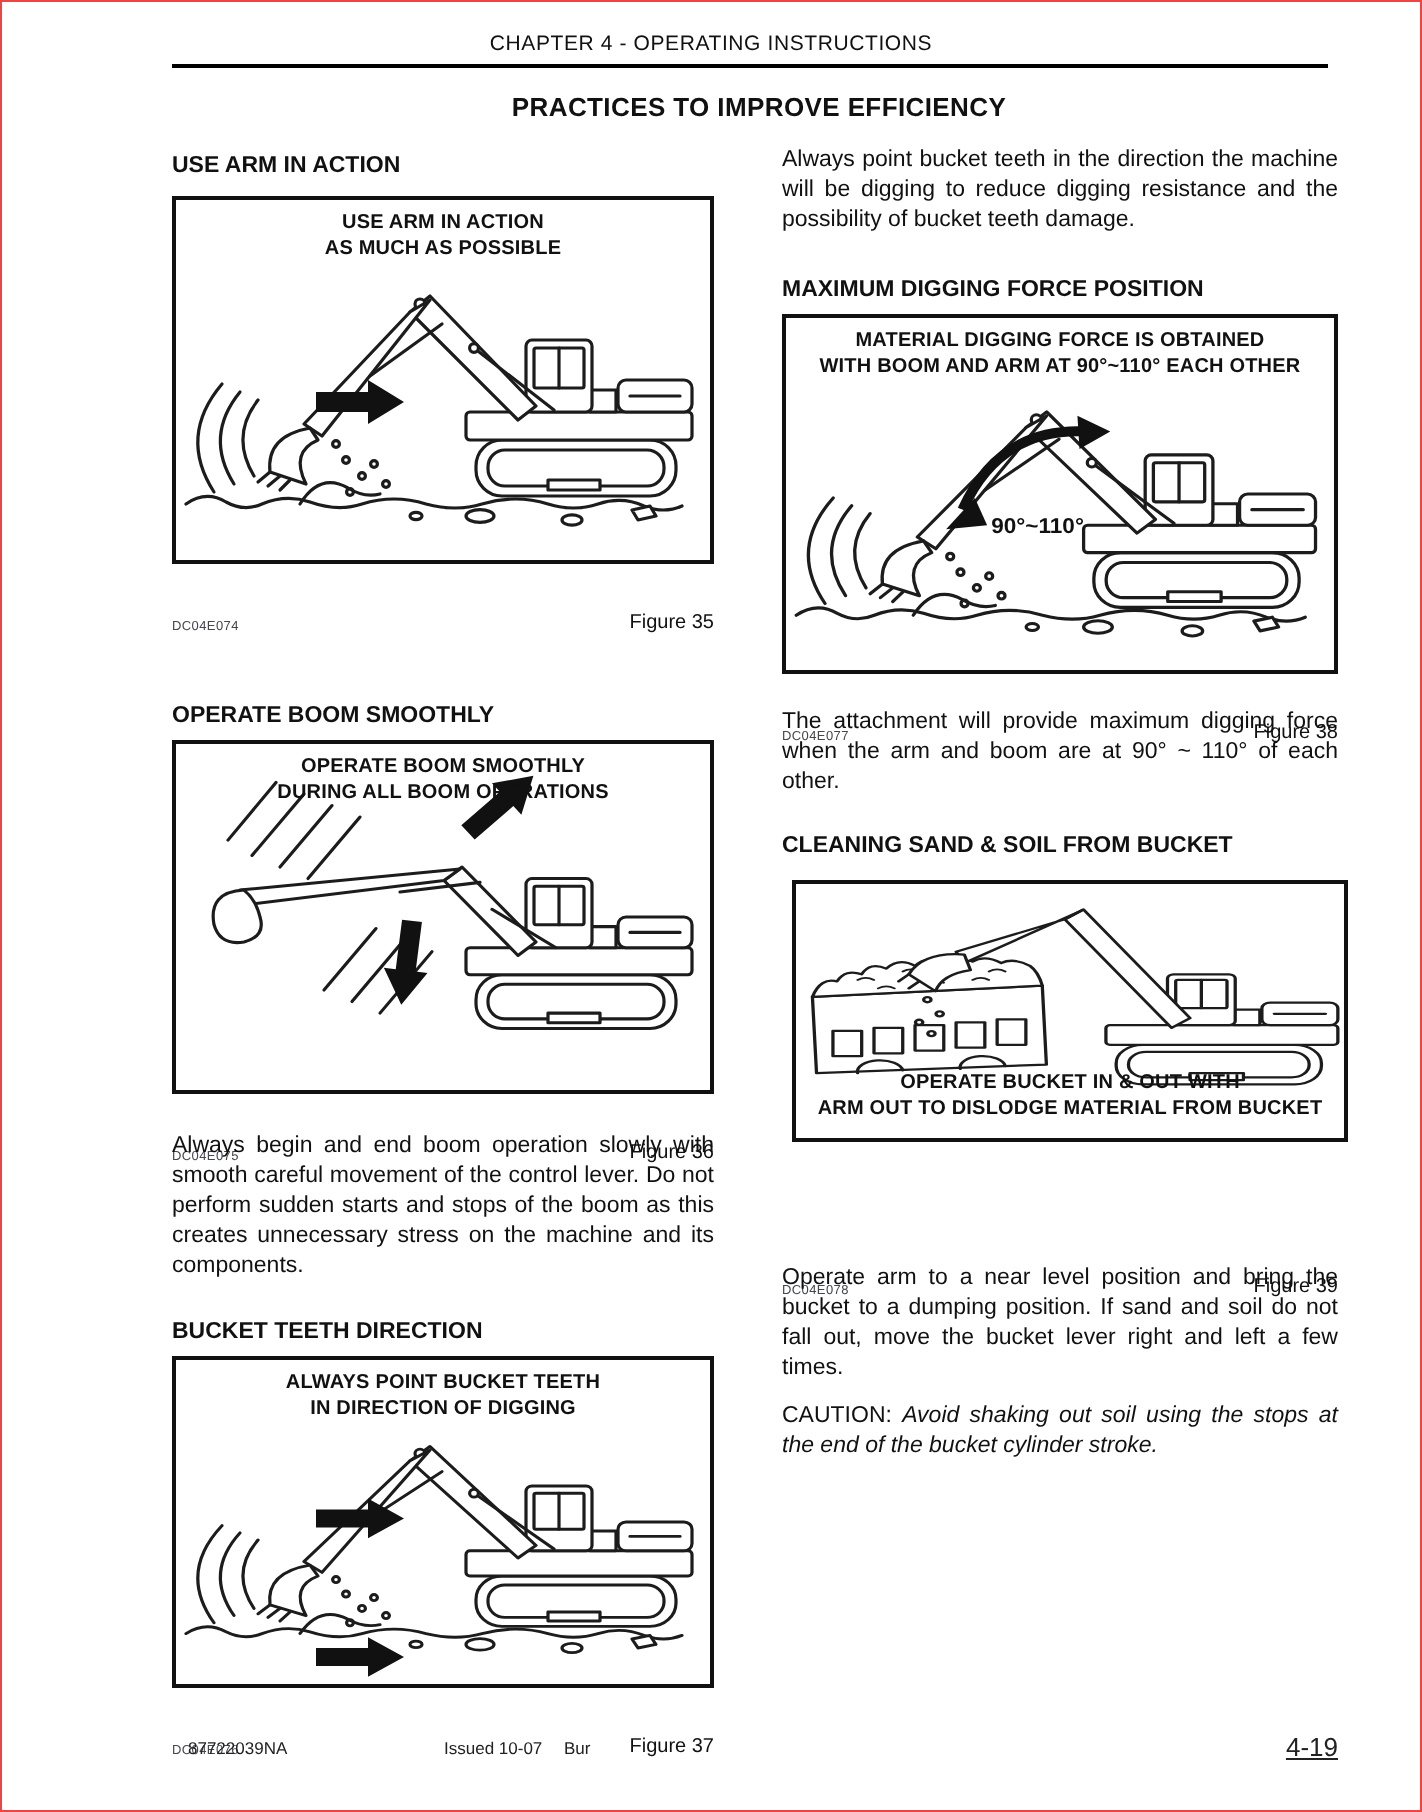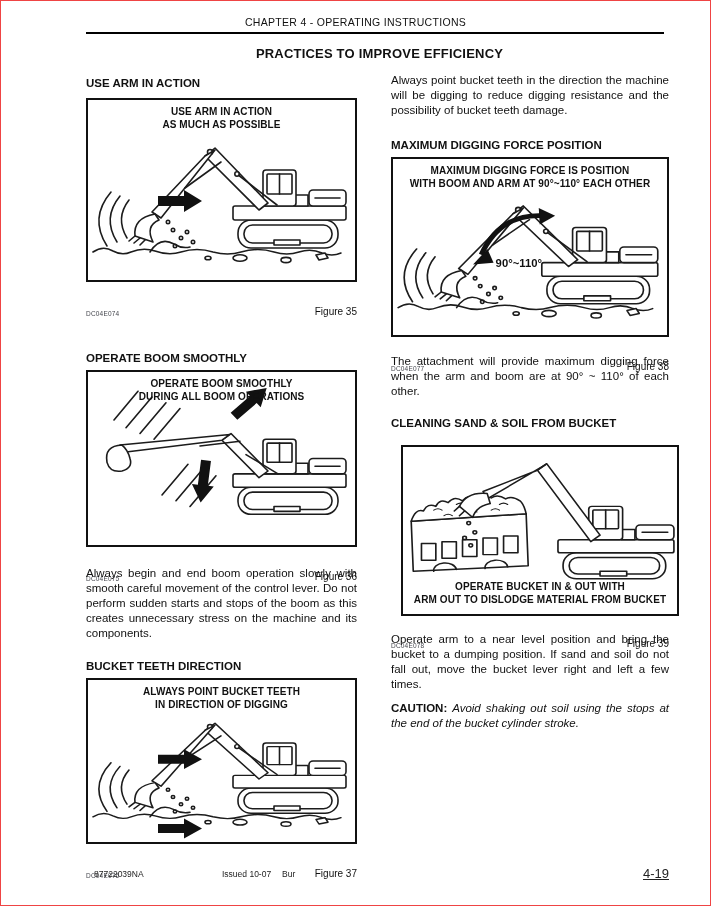--- a/index.html
+++ b/index.html
@@ -19,21 +19,21 @@
   .col h3{position:absolute;margin:0;font-size:11.5px;font-weight:bold;letter-spacing:0;}
   .col p{position:absolute;margin:0;font-size:11.5px;line-height:15px;text-align:justify;}
   .figbox{position:absolute;left:0;width:100%;border:2px solid #111;box-sizing:border-box;background:#fff;}
   .figbox svg{position:absolute;left:0;top:0;width:100%;height:100%;}
   .figcap{position:absolute;top:5px;left:0;width:100%;text-align:center;
     font-size:10px;font-weight:bold;line-height:13px;letter-spacing:.1px;}
   .figcap.bottom{top:auto;bottom:8px;}
   .figmeta{position:absolute;left:0;width:100%;display:flex;justify-content:space-between;align-items:flex-end;}
   .figcode{font-size:6.5px;color:#45474e;letter-spacing:.2px;}
   .figlabel{font-size:10px;color:#111;margin-top:22px;}
-  .caution .c-label{font-weight:bold;}
+  .caution .c-label{font-weight:normal;}
   .caution .c-text{font-style:italic;}
   .footer-item{position:absolute;font-size:8.5px;color:#222;margin-left:8px;}
   .footer-page{position:absolute;font-size:13px;color:#222;text-decoration:underline;}
 </style>
 </head>
 <body>
 
 <svg style="position:absolute;width:0;height:0" aria-hidden="true">
   <defs>
     <polygon id="arrow" points="0,-5 26,-5 26,-11 44,0 26,11 26,5 0,5" fill="#111" stroke="none"></polygon>
@@ -173,33 +173,33 @@
       <svg viewBox="0 0 267 180" preserveAspectRatio="none">
         <use href="#digger"></use>
         <g>
           <path d="M86,98 Q104,56 146,58" fill="none" stroke="#111" stroke-width="5"></path>
           <polygon points="78,108 92,92 98,106" fill="#111"></polygon>
           <polygon points="158,58 142,50 143,67" fill="#111"></polygon>
         </g>
         <text x="100" y="110" font-size="11" font-weight="bold" fill="#111">90°~110°</text>
       </svg>
       <div class="figcap">
-        <div>MAXIMUM DIGGING FORCE IS POSITION</div>
+        <div>MATERIAL DIGGING FORCE IS OBTAINED</div>
         <div>WITH BOOM AND ARM AT 90°~110° EACH OTHER</div>
       </div>
     </figure>
     <div class="figmeta" style="top:338px">
       <span class="figcode">DC04E077</span>
       <span class="figlabel">Figure 38</span>
     </div>
     <p style="top:353px">The attachment will provide maximum digging force when the arm and boom are at 90° ~ 110° of each other.</p>
 
     <h3 style="top:416px">CLEANING SAND &amp; SOIL FROM BUCKET</h3>
 
-    <figure class="figbox" style="top:434px;height:171px;margin:10px">
+    <figure class="figbox" style="top:434px;height:131px;margin:5px">
       <svg viewBox="0 0 267 180" preserveAspectRatio="none">
         <g fill="#fff" stroke="#1c1c1c" stroke-width="1.6" stroke-linejoin="round" stroke-linecap="round">
           <polygon points="8,80 120,72 122,128 10,134"></polygon>
           <path d="M8,80 Q12,66 20,69 Q24,60 32,64 Q36,55 44,60 Q50,52 58,58 Q64,50 72,56 Q78,49 86,55 Q92,50 100,56 Q106,52 114,58 Q118,62 120,72 Z"></path>
           <rect x="18" y="104" width="14" height="18"></rect>
           <rect x="38" y="102" width="14" height="18"></rect>
           <rect x="58" y="100" width="14" height="18"></rect>
           <rect x="78" y="98" width="14" height="18"></rect>
           <rect x="98" y="96" width="14" height="18"></rect>
           <path d="M30,134 a11,8 0 0 1 22,-2" fill="none"></path>

